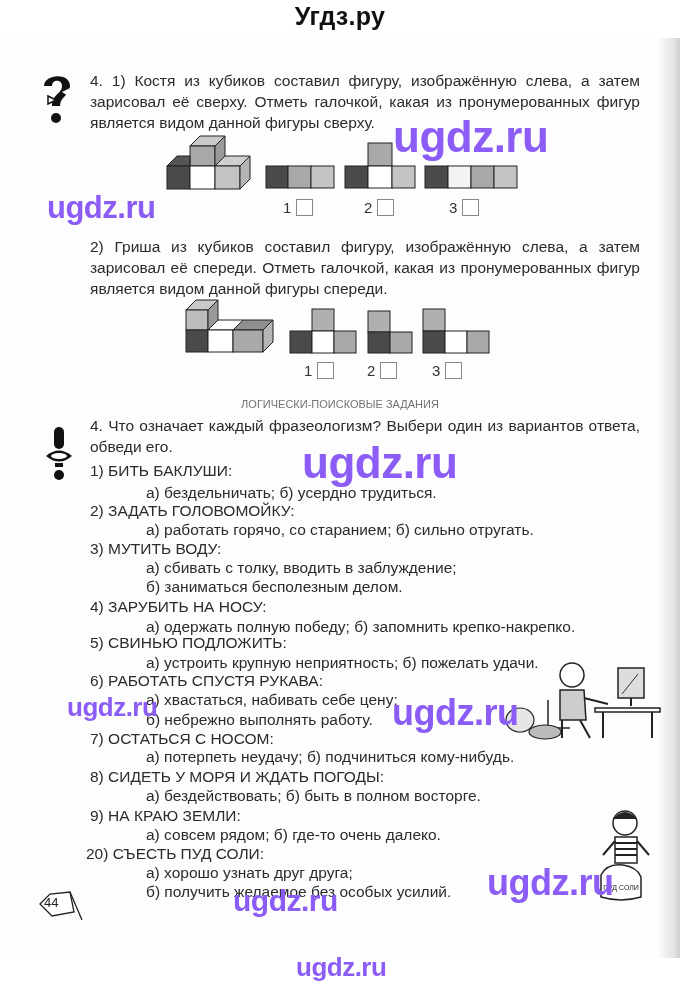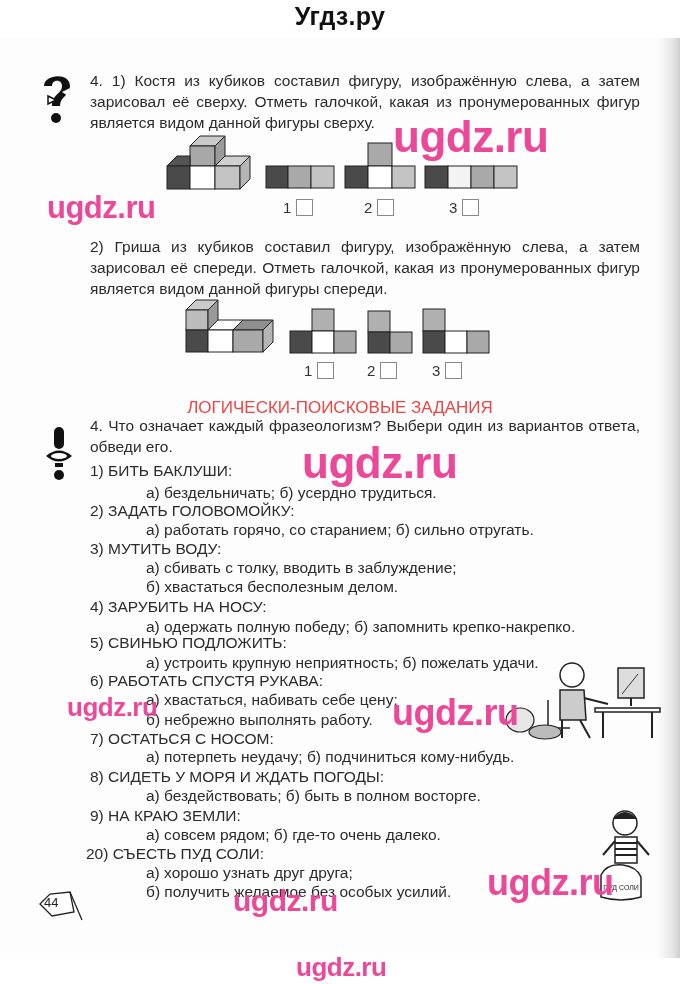--- a/index.html
+++ b/index.html
@@ -3,26 +3,26 @@
 <meta charset="utf-8">
 <style>
   html, body { margin:0; padding:0; }
   body { width:680px; height:984px; background:#ffffff; position:relative; overflow:hidden;
          font-family:"Liberation Sans", sans-serif; color:#222; }
   .site-title { position:absolute; top:2px; left:0; width:680px; text-align:center;
                 font-family:"Liberation Sans", sans-serif; font-weight:bold; font-size:25px; color:#111; letter-spacing:0.3px; }
   .page { position:absolute; top:38px; left:0; width:680px; height:920px; background:#fdfdfd; }
   .page-shadow { position:absolute; top:38px; right:0; width:22px; height:920px;
                  background:linear-gradient(to right, #fdfdfd, #e4e4e4 70%, #cfcfcf); }
-  .wm { position:absolute; font-family:"Liberation Sans", sans-serif; font-weight:bold; color:#ec4899; letter-spacing:-0.5px; z-index:5; }
+  .wm { position:absolute; font-family:"Liberation Sans", sans-serif; font-weight:bold; color:#8b5cf6; letter-spacing:-0.5px; z-index:5; }
   .txt { position:absolute; font-size:15.5px; line-height:21px; color:#2b2b2b; z-index:3; }
   .para { left:90px; width:550px; text-align:justify; }
   .item-title { left:90px; }
   .opt { left:146px; }
-  .center-head { position:absolute; top:398px; left:0; width:680px; text-align:center; font-size:17px; color:#ef4444; }
+  .center-head { position:absolute; top:398px; left:0; width:680px; text-align:center; font-size:11px; color:#737373; }
   .fig { position:absolute; z-index:2; }
   .cb-label { position:absolute; font-size:15px; color:#333; display:flex; align-items:center; gap:5px; z-index:2; }
   .checkbox { width:15px; height:15px; border:1px solid #888; background:#fff; display:inline-block; }
   .icon { position:absolute; z-index:2; }
   .page-num { position:absolute; left:44px; top:895px; font-size:13px; z-index:3; }
   .illus { position:absolute; z-index:1; }
 </style>
 </head>
 <body>
 
@@ -141,21 +141,21 @@
 <div class="txt para" style="top:415px">4. Что означает каждый фразеологизм? Выбери один из вариантов ответа, обведи его.</div>
 
 <div class="txt item-title" style="top:460px">1) БИТЬ БАКЛУШИ:</div>
 <div class="txt opt" style="top:482px">а) бездельничать; б) усердно трудиться.</div>
 
 <div class="txt item-title" style="top:500px">2) ЗАДАТЬ ГОЛОВОМОЙКУ:</div>
 <div class="txt opt" style="top:519px">а) работать горячо, со старанием; б) сильно отругать.</div>
 
 <div class="txt item-title" style="top:538px">3) МУТИТЬ ВОДУ:</div>
 <div class="txt opt" style="top:557px">а) сбивать с толку, вводить в заблуждение;</div>
-<div class="txt opt" style="top:576px">б) хвастаться бесполезным делом.</div>
+<div class="txt opt" style="top:576px">б) заниматься бесполезным делом.</div>
 
 <div class="txt item-title" style="top:596px">4) ЗАРУБИТЬ НА НОСУ:</div>
 <div class="txt opt" style="top:616px">а) одержать полную победу; б) запомнить крепко-накрепко.</div>
 
 <div class="txt item-title" style="top:632px">5) СВИНЬЮ ПОДЛОЖИТЬ:</div>
 <div class="txt opt" style="top:652px">а) устроить крупную неприятность; б) пожелать удачи.</div>
 
 <div class="txt item-title" style="top:670px">6) РАБОТАТЬ СПУСТЯ РУКАВА:</div>
 <div class="txt opt" style="top:689px">а) хвастаться, набивать себе цену;</div>
 <div class="txt opt" style="top:709px">б) небрежно выполнять работу.</div>

